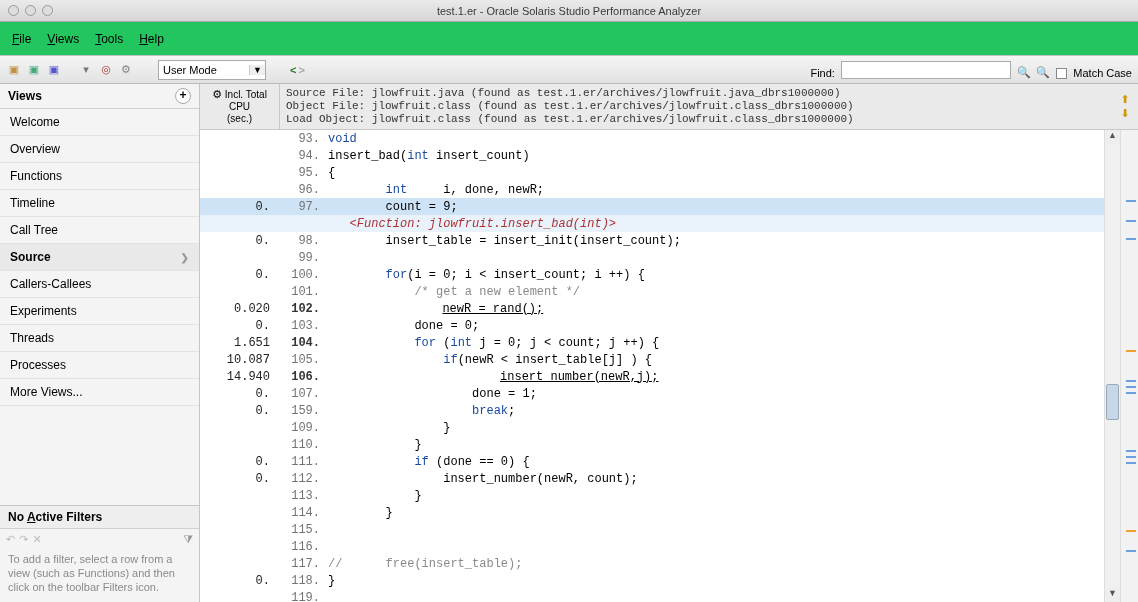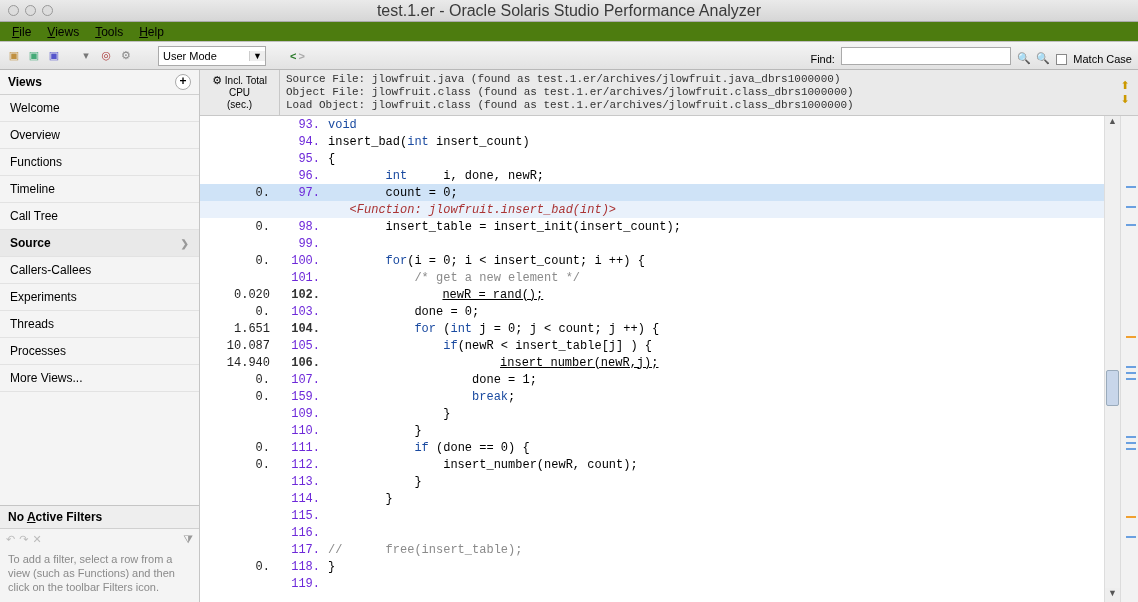--- a/index.html
+++ b/index.html
@@ -1,21 +1,21 @@
 <!DOCTYPE html>
 <html><head>
 <meta charset="utf-8">
 <style>
 * { box-sizing: border-box; margin: 0; padding: 0; }
 body { font-family: "Lucida Grande", Arial, sans-serif; font-size: 11px; background: #ececec; width: 1138px; height: 602px; overflow: hidden; display: flex; flex-direction: column; }
 .titlebar { height: 22px; background: linear-gradient(#eaeaea,#d6d6d6); border-bottom: 1px solid #aaa; display: flex; align-items: center; position: relative; }
 .traffic { display: flex; gap: 6px; margin-left: 8px; }
 .tl { width: 11px; height: 11px; border-radius: 50%; border: 1px solid #999; background: #ddd; }
-.title-text { position: absolute; left: 0; right: 0; text-align: center; font-size: 16px; color: #3a3a3a; pointer-events: none; }
-.menubar { height: 20px; background: #4d7c0f; border-bottom: 1px solid #c0c0c0; display: flex; align-items: center; padding-left: 6px; gap: 4px; font-size: 12px; }
+.title-text { position: absolute; left: 0; right: 0; text-align: center; font-size: 11px; color: #3a3a3a; pointer-events: none; }
+.menubar { height: 34px; background: #22c55e; border-bottom: 1px solid #c0c0c0; display: flex; align-items: center; padding-left: 6px; gap: 4px; font-size: 12px; }
 .menubar span { padding: 2px 6px; cursor: default; }
 .menubar u { text-decoration: underline; }
 .toolbar { height: 28px; background: linear-gradient(#f5f5f5,#e2e2e2); border-bottom: 1px solid #b8b8b8; display: flex; align-items: center; padding: 0 6px; gap: 4px; }
 .tbtn { width: 16px; height: 16px; display: inline-block; }
 .mode-combo { margin-left: 20px; display: inline-flex; align-items: center; border: 1px solid #aaa; background: #fff; height: 20px; }
 .mode-combo input { border: none; width: 90px; padding: 0 4px; font-size: 11px; outline: none; }
 .mode-combo .chev { width: 16px; text-align: center; border-left: 1px solid #ccc; background: #eee; font-size: 9px; }
 .navarrows { margin-left: 20px; display: inline-flex; gap: 2px; }
 .navarrows span { font-weight: bold; }
 .find-area { margin-left: auto; display: flex; align-items: flex-end; gap: 6px; }
@@ -36,21 +36,21 @@
 .metric-hdr { width: 80px; border-right: 1px solid #c8c8c8; text-align: center; font-size: 10px; padding: 2px 0; display:flex; flex-direction:column; align-items:center; justify-content:center; line-height:12px; }
 .metric-hdr .gear { font-size:11px; }
 .fileinfo { flex: 1; font-family: "Courier New", monospace; font-size: 11px; padding: 3px 6px; line-height: 13px; white-space: pre; color: #333; overflow:hidden; }
 .nav-icons { width: 26px; display:flex; flex-direction:column; align-items:center; justify-content:center; gap:1px; font-size:11px; }
 .src-body { flex: 1; display: flex; overflow: hidden; position:relative; }
 .src-table { flex: 1; overflow-y: auto; font-family: "Courier New", monospace; font-size: 12px; }
 .row { display: flex; height: 17px; align-items: center; }
 .row.hl { background: #cfe3f7; }
 .row.hl2 { background: #e9f1fb; }
 .col-metric { width: 80px; text-align: right; padding-right: 10px; color: #222; }
-.col-ln { width: 48px; text-align: right; padding-right: 8px; color: #6d28d9; }
+.col-ln { width: 48px; text-align: right; padding-right: 8px; color: #737373; }
 .col-code { flex: 1; white-space: pre; color: #000; }
 .bold-ln { font-weight: bold; color:#333; }
 .kw { color: #1a4aa0; }
 .ul { text-decoration: underline; margin-left: 28px; }
 .cm { color: #8a8a8a; }
 .func-tag { color: #a33; font-style: italic; }
 .right-gutter { width: 18px; background: #f2f2f2; border-left:1px solid #dcdcdc; position:relative; }
 .marker { position:absolute; right:2px; width:10px; height:2px; }
 .mk-b { background:#6aa0e0; }
 .mk-o { background:#f0a030; }
@@ -192,21 +192,21 @@
             <div class="col-code">{</div>
           </div>
           <div class="row">
             <div class="col-metric"></div>
             <div class="col-ln">96.</div>
             <div class="col-code"><span>        </span><span class="kw">int</span><span>     i, done, newR;</span></div>
           </div>
           <div class="row hl">
             <div class="col-metric">0.</div>
             <div class="col-ln">97.</div>
-            <div class="col-code">        count = 0;</div>
+            <div class="col-code">        count = 9;</div>
           </div>
           <div class="row hl2">
             <div class="col-metric"></div>
             <div class="col-ln"></div>
             <div class="col-code"><span class="func-tag">   &lt;Function: jlowfruit.insert_bad(int)&gt;</span></div>
           </div>
           <div class="row">
             <div class="col-metric">0.</div>
             <div class="col-ln">98.</div>
             <div class="col-code">        insert_table = insert_init(insert_count);</div>

